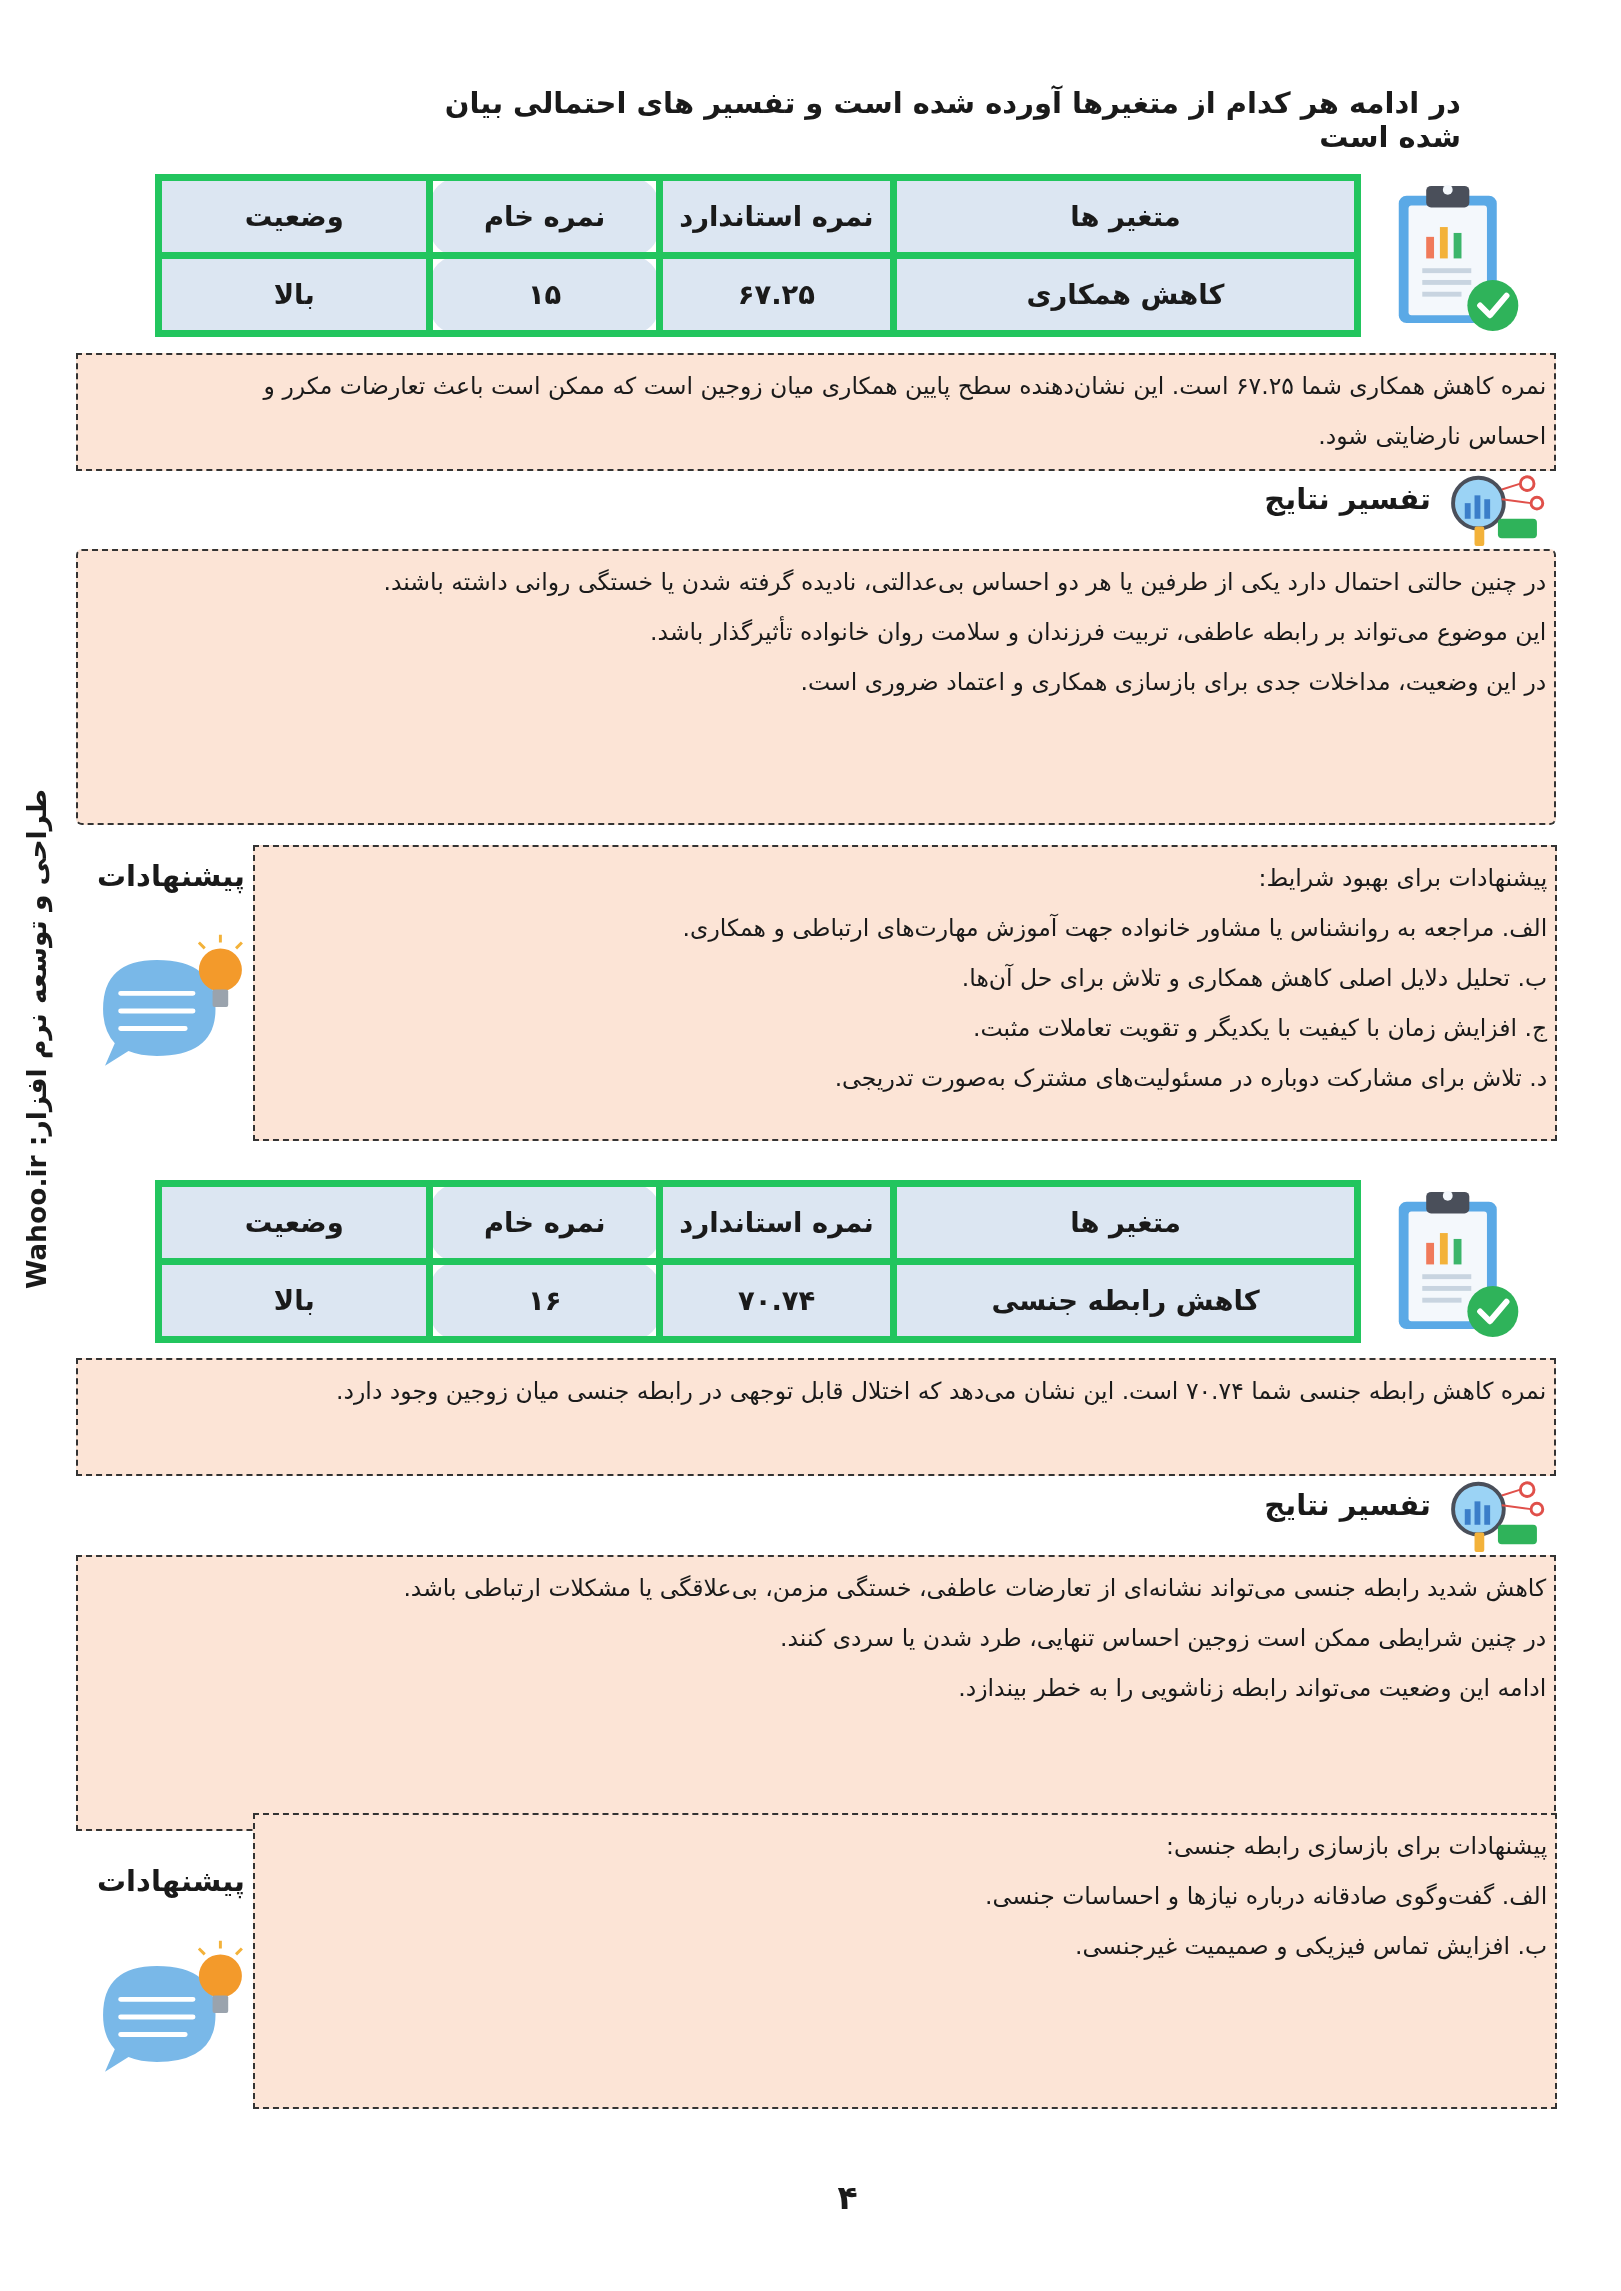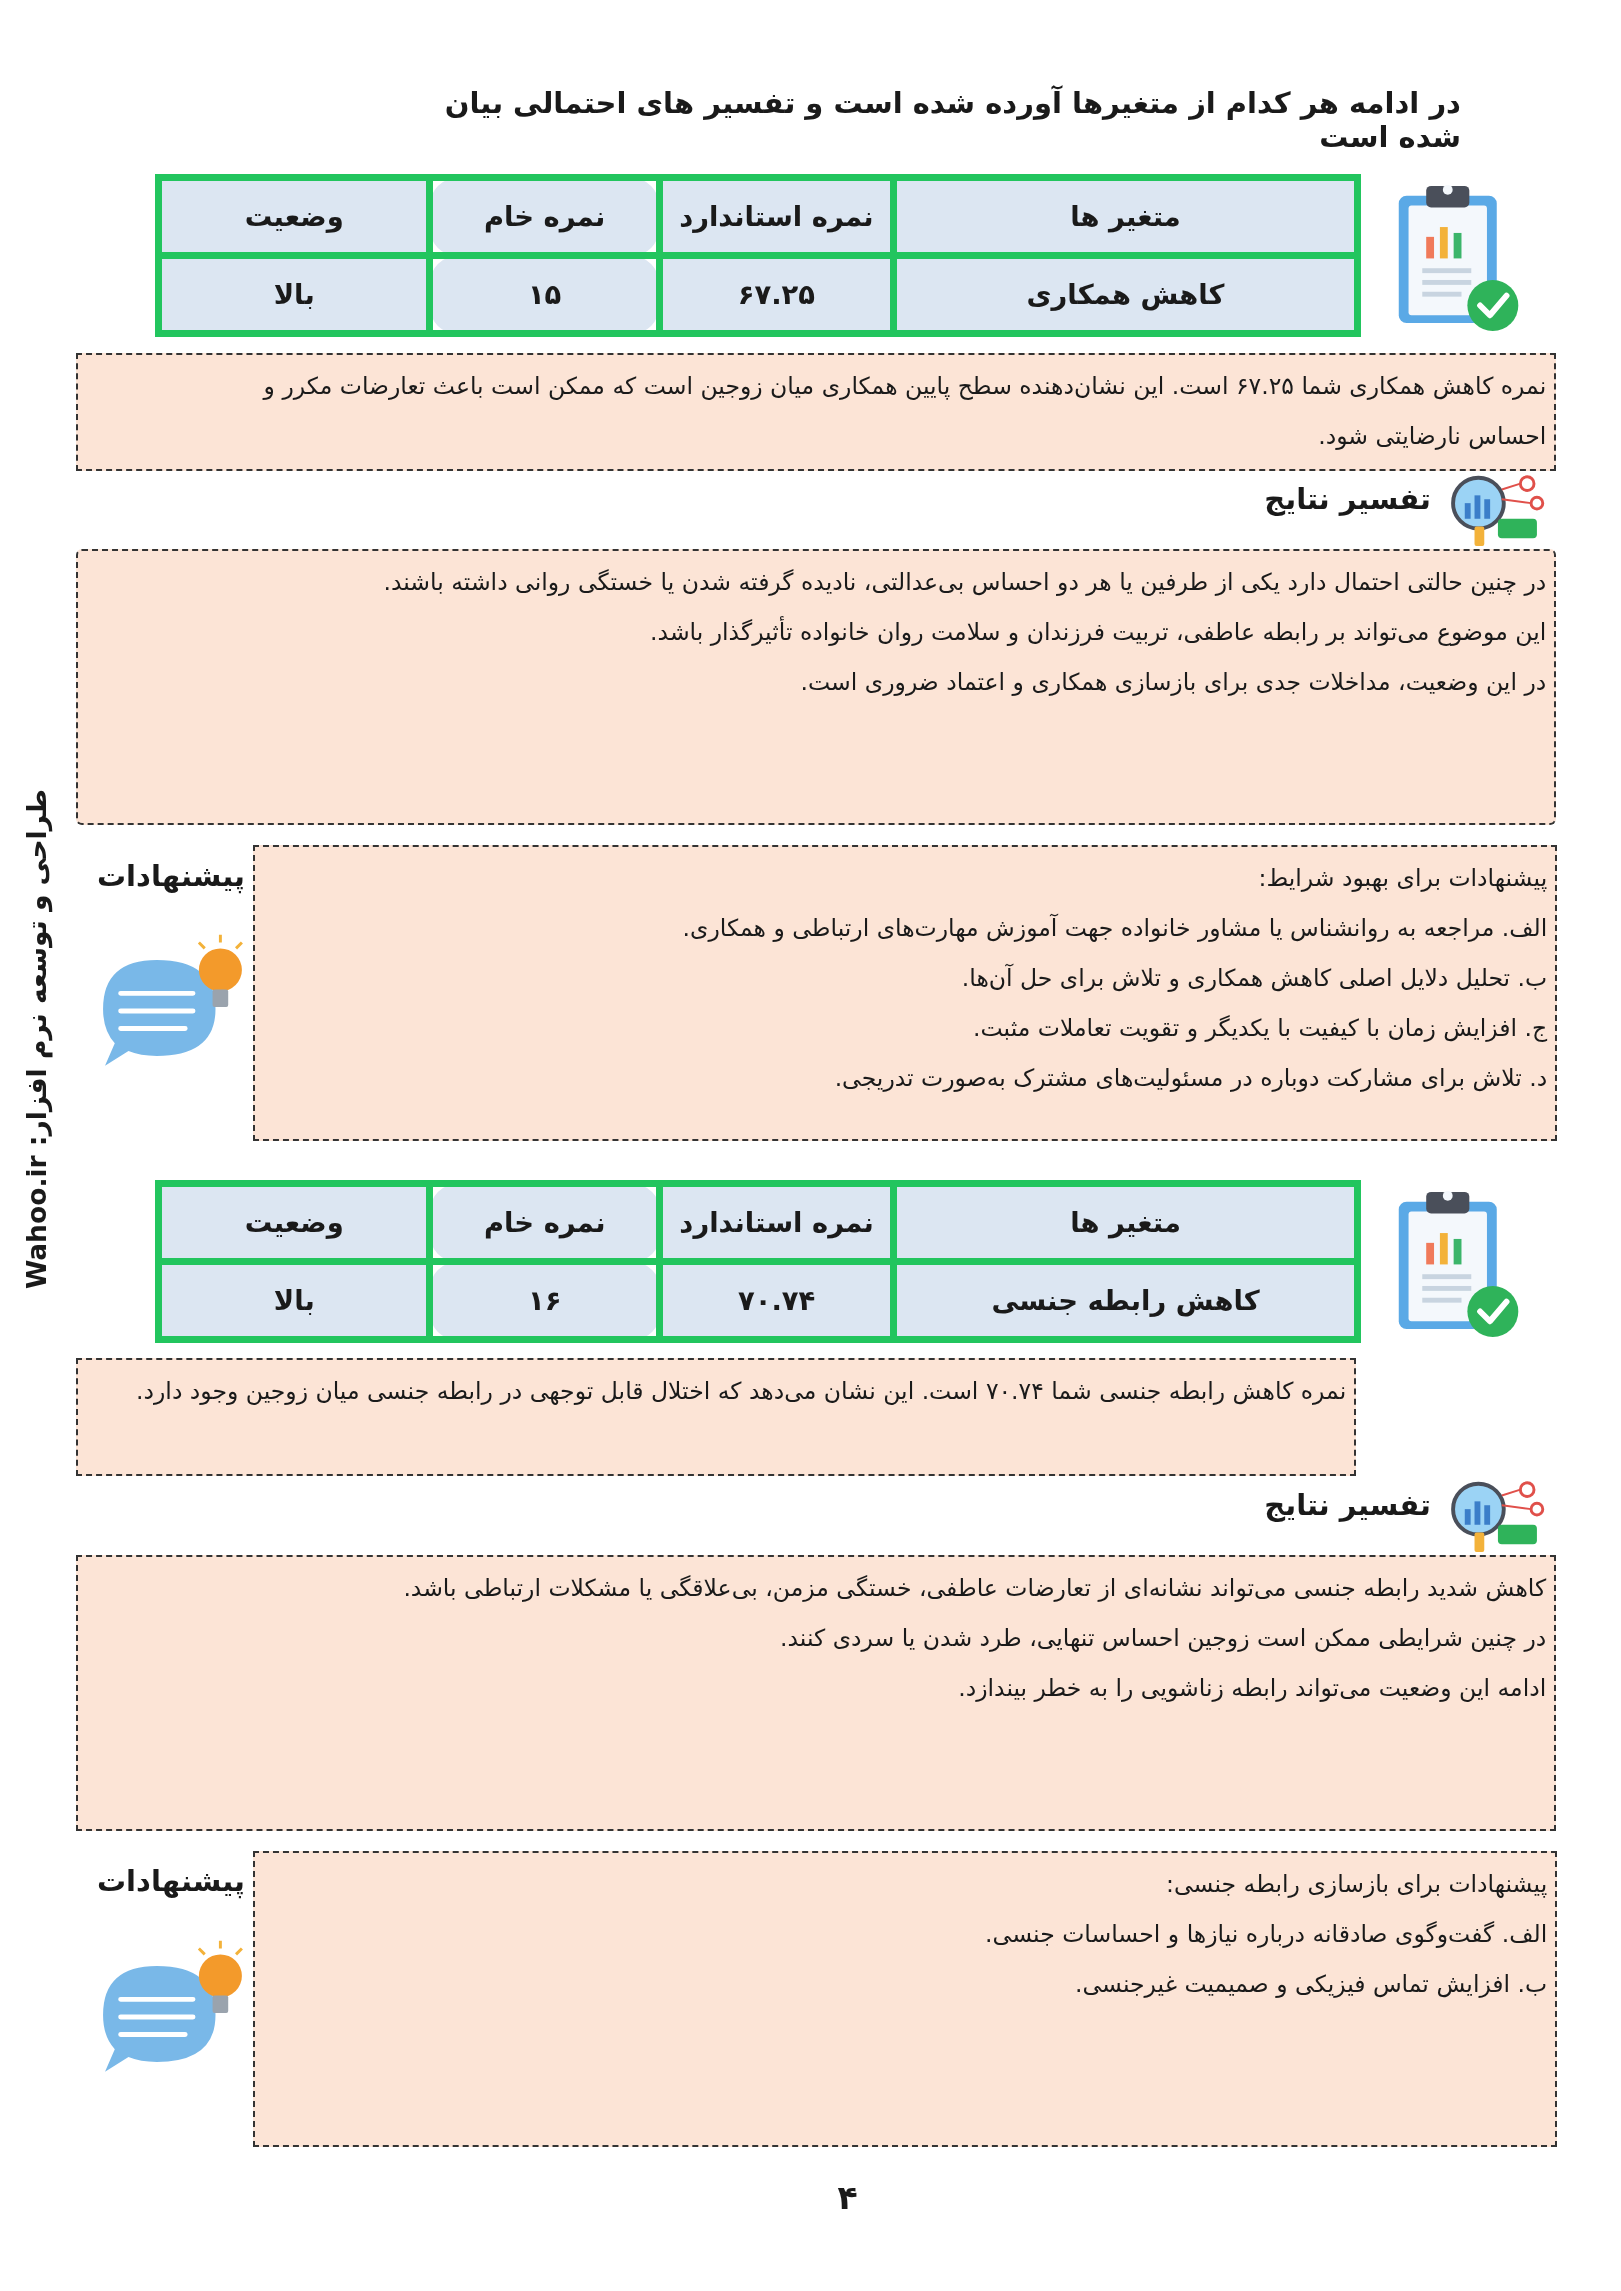--- a/index.html
+++ b/index.html
@@ -132,21 +132,21 @@
   <rect x="40" y="62" width="8" height="22" fill="#f07a5a"></rect>
   <rect x="54" y="52" width="8" height="32" fill="#f3b23a"></rect>
   <rect x="68" y="58" width="8" height="26" fill="#3bb56a"></rect>
   <rect x="36" y="94" width="50" height="5" fill="#c8d4e0"></rect>
   <rect x="36" y="106" width="50" height="5" fill="#c8d4e0"></rect>
   <rect x="36" y="118" width="40" height="5" fill="#c8d4e0"></rect>
   <circle cx="108" cy="132" r="26" fill="#2fb35a"></circle>
   <path d="M95 132 L105 142 L122 122" stroke="#fff" stroke-width="6" fill="none" stroke-linecap="round" stroke-linejoin="round"></path>
 </svg>
 
-<div class="dash-box" style="left:76px; top:1358px; width:1280px; height:118px;">
+<div class="dash-box" style="left:76px; top:1358px; width:1480px; height:118px;">
   <span class="line">نمره کاهش رابطه جنسی شما ۷۰.۷۴ است. این نشان می‌دهد که اختلال قابل توجهی در رابطه جنسی میان زوجین وجود دارد.</span>
 </div>
 
 <div class="section-label" style="right:190px; top:1488px;">تفسیر نتایج</div>
 <svg class="interp-icon" style="left:1441px; top:1476px;" viewBox="0 0 110 80">
   <circle cx="38" cy="34" r="26" fill="#9bd3f5" stroke="#4a4f5a" stroke-width="4"></circle>
   <rect x="24" y="34" width="6" height="16" fill="#3b7ec9"></rect>
   <rect x="34" y="26" width="6" height="24" fill="#3b7ec9"></rect>
   <rect x="44" y="30" width="6" height="20" fill="#3b7ec9"></rect>
   <rect x="34" y="58" width="10" height="20" rx="2" fill="#f3b23a"></rect>
@@ -164,21 +164,21 @@
 
 <div class="section-label" style="right:1376px; top:1864px;">پیشنهادات</div>
 <svg class="bulb-icon" style="left:93px; top:1927px;" viewBox="0 0 160 180">
   <path d="M10 90 Q10 40 65 40 Q125 40 125 90 Q125 138 65 138 Q48 138 36 133 L12 148 L22 125 Q10 112 10 90 Z" fill="#79b8e8"></path>
   <path d="M28 74 L102 74 M28 92 L102 92 M28 110 L94 110" stroke="#fff" stroke-width="5" stroke-linecap="round"></path>
   <circle cx="130" cy="50" r="22" fill="#f39a2b"></circle>
   <rect x="122" y="70" width="16" height="18" rx="2" fill="#9aa3ad"></rect>
   <path d="M108 22 L114 28 M130 14 L130 22 M152 22 L146 28" stroke="#f3b23a" stroke-width="3"></path>
 </svg>
 
-<div class="dash-box" style="left:253px; top:1851px; width:1304px; height:296px;padding-left:36px;">
+<div class="dash-box" style="left:253px; top:1813px; width:1304px; height:296px;padding-left:36px;">
   <span class="line">پیشنهادات برای بازسازی رابطه جنسی:</span>
   <span class="line">الف. گفت‌وگوی صادقانه درباره نیازها و احساسات جنسی.</span>
   <span class="line">ب. افزایش تماس فیزیکی و صمیمیت غیرجنسی.</span>
 </div>
 
 <div class="side-credit">
   <span>طراحی و توسعه نرم افزار: Wahoo.ir</span>
 </div>
 
 <div class="page-num">۴</div>

